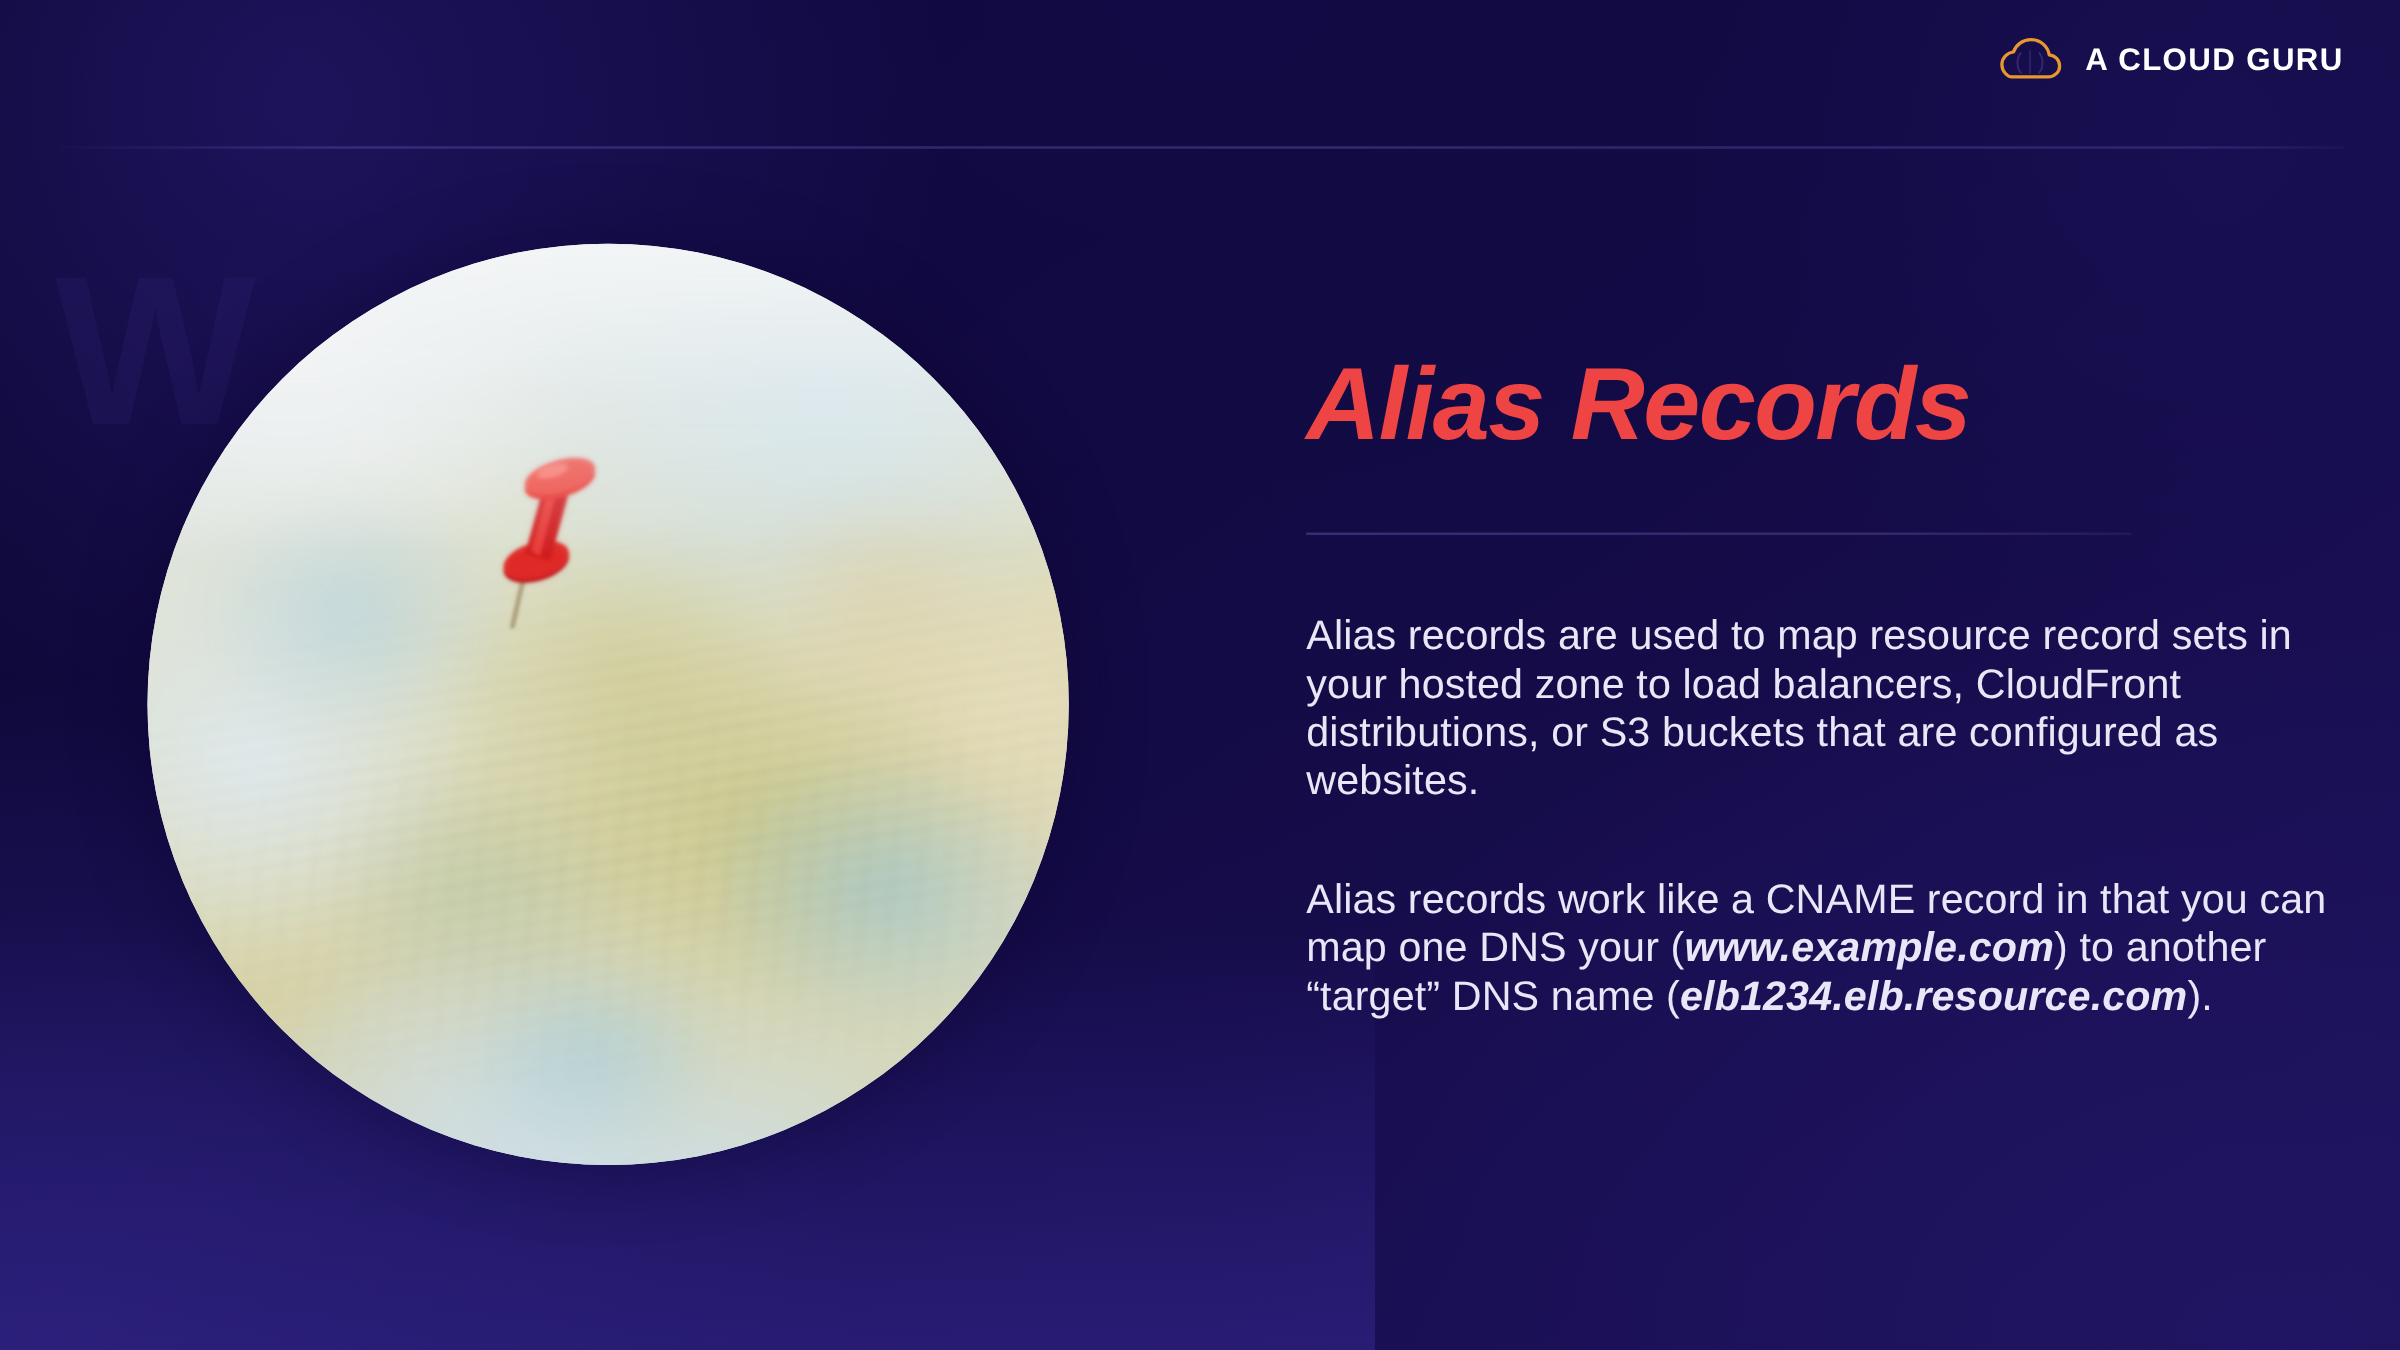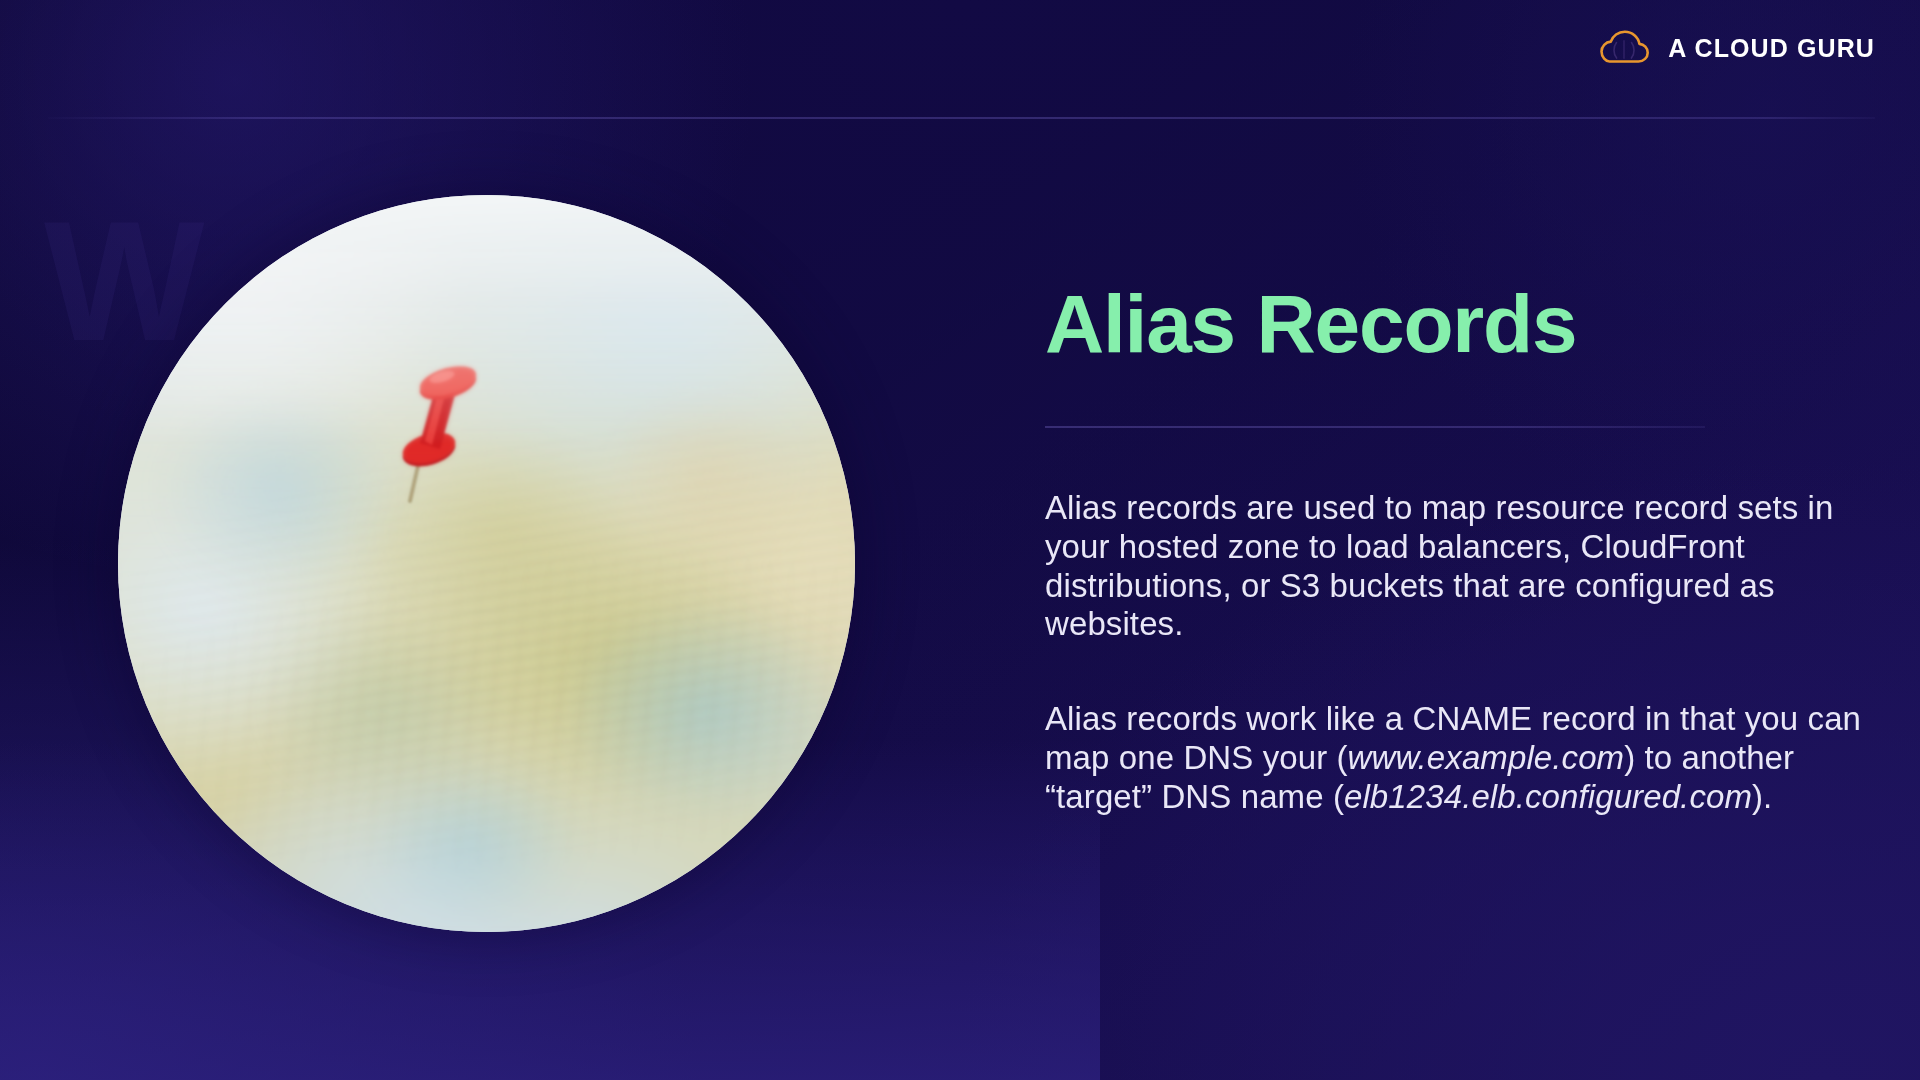--- a/index.html
+++ b/index.html
@@ -225,27 +225,28 @@
   }
 
   
   .content {
     position: absolute;
     left: 1045px;
     top: 282px;
     width: 830px;
   }
   .title {
-    color: #86efac;
+    color: #ef4444;
     font-size: 82px;
     font-weight: 700;
     letter-spacing: -1.2px;
     line-height: 1.02;
     margin: 0;
     white-space: nowrap;
+    font-style: italic;
   }
   .title-rule {
     margin-top: 60px;
     width: 660px;
     height: 2px;
     background: linear-gradient(to right,
       rgba(140,124,225,0.30) 0%,
       rgba(140,124,225,0.26) 70%,
       rgba(140,124,225,0.10) 100%);
   }
@@ -257,20 +258,21 @@
     font-size: 33px;
     line-height: 1.18;
     margin: 0;
     letter-spacing: 0.1px;
   }
   .para + .para {
     margin-top: 56px;
   }
   .para em {
     font-style: italic;
+    font-weight: bold;
   }
 </style>
 </head>
 <body>
 
 <div id="slide">
 
   <div class="bg-base"></div>
   <div class="bg-corner-glow"></div>
   <div class="bg-corner-glow2"></div>
@@ -320,17 +322,17 @@
       <div class="map-depth-blur"></div>
       <div class="map-top-fade"></div>
     </div>
   </div>
 
   <div class="content">
     <h1 class="title">Alias Records</h1>
     <div class="title-rule"></div>
     <div class="body-block">
       <p class="para"><span>Alias records are used to map resource record sets in your hosted zone to load balancers, CloudFront distributions, or S3 buckets that are configured as websites.</span></p>
-      <p class="para"><span>Alias records work like a CNAME record in that you can map one DNS your (</span><em>www.example.com</em><span>) to another “target” DNS name (</span><em>elb1234.elb.configured.com</em><span>).</span></p>
+      <p class="para"><span>Alias records work like a CNAME record in that you can map one DNS your (</span><em>www.example.com</em><span>) to another “target” DNS name (</span><em>elb1234.elb.resource.com</em><span>).</span></p>
     </div>
   </div>
 
 </div>
 
 </body></html>

